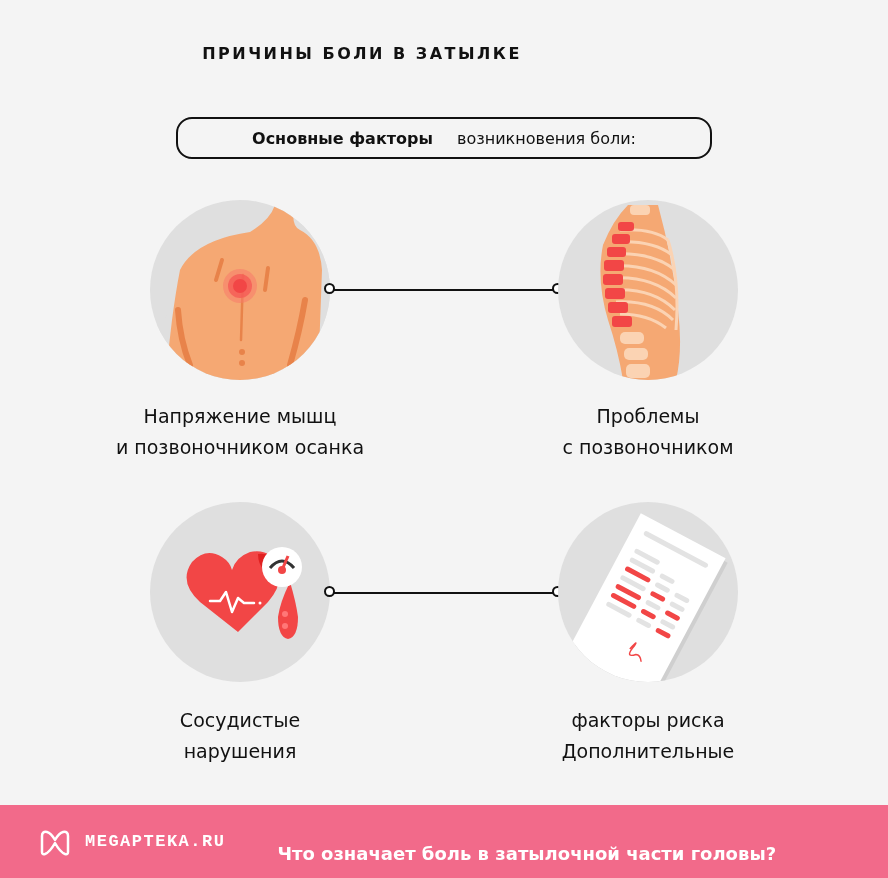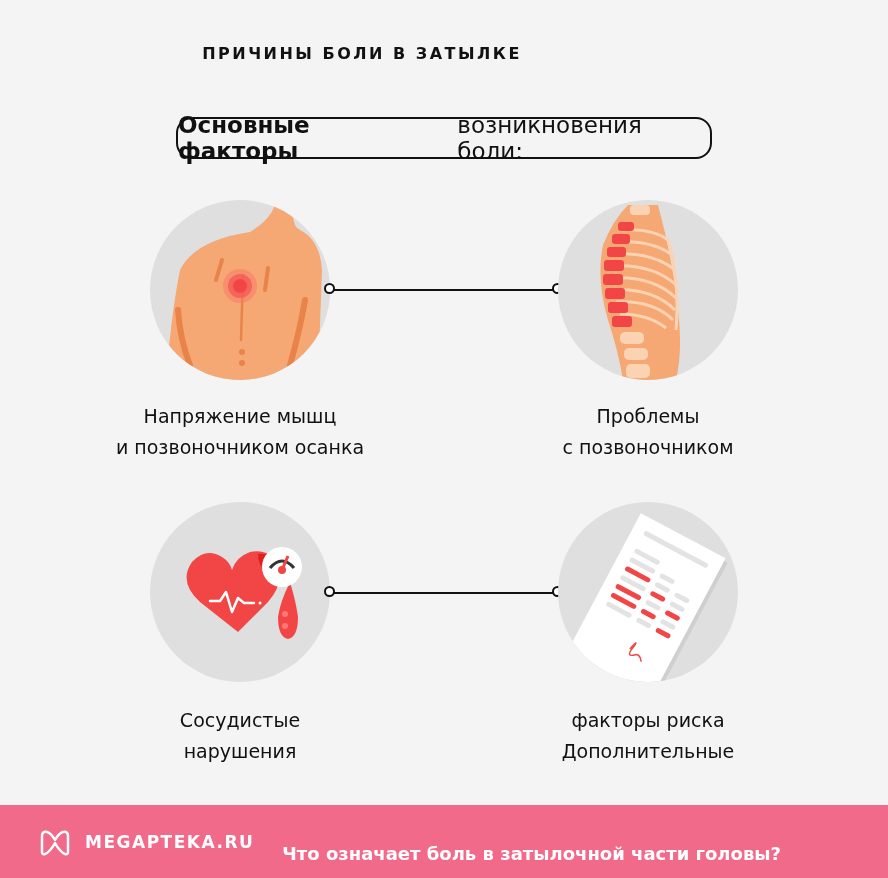--- a/index.html
+++ b/index.html
@@ -1,34 +1,34 @@
 <!DOCTYPE html>
 <html><head>
 <meta charset="utf-8">
 <style>
   * { box-sizing: border-box; margin: 0; padding: 0; }
   html, body { width: 888px; height: 878px; overflow: hidden; }
   body { background: #f4f4f4; font-family: "DejaVu Sans", "Liberation Sans", sans-serif; color: #111; position: relative; }
 
   .title { position: absolute; top: 44px; left: 0; width: 724px; text-align: center; font-weight: bold; font-size: 16px; letter-spacing: 2.5px; color: #111; }
 
-  .subtitle-pill { position: absolute; top: 117px; left: 176px; width: 536px; height: 42px; border: 2px solid #111; border-radius: 16px; display: flex; align-items: center; justify-content: center; font-size: 23px; gap: 24px; background: #f4f4f4; }
+  .subtitle-pill { position: absolute; top: 117px; left: 176px; width: 536px; height: 42px; border: 2px solid #111; border-radius: 16px; display: flex; align-items: center; justify-content: center; font-size: 16px; gap: 24px; background: #f4f4f4; }
   .subtitle-pill b { font-weight: bold; }
 
   .circle { position: absolute; width: 180px; height: 180px; border-radius: 50%; background: #dfdfdf; overflow: hidden; }
   .circle svg { position: absolute; left: 0; top: 0; width: 180px; height: 180px; }
 
   .connector { position: absolute; height: 2px; background: #111; }
   .dot { position: absolute; width: 11px; height: 11px; border: 2px solid #111; border-radius: 50%; background: #fff; }
 
   .label { position: absolute; width: 340px; text-align: center; font-size: 19px; line-height: 31px; color: #111; }
 
   .footer { position: absolute; left: 0; top: 805px; width: 888px; height: 73px; background: #f26a8a; display: flex; align-items: center; padding-left: 38px; color: #fff; }
   .footer .logo-icon { width: 34px; height: 28px; margin-right: 13px; }
-  .footer .brand { font-weight: bold; font-size: 17px; letter-spacing: 1.5px; margin-right: 28px; }
+  .footer .brand { font-weight: bold; font-size: 17px; letter-spacing: 1.5px; margin-right: 52px; font-family: Liberation Mono, monospace; }
   .footer .tagline { font-size: 18px; font-weight: bold; margin-top: 23px; }
 </style>
 </head>
 <body>
 
 <div class="title">ПРИЧИНЫ БОЛИ В ЗАТЫЛКЕ</div>
 
 <div class="subtitle-pill">
   <b>Основные факторы</b>
   <span>возникновения боли:</span>

